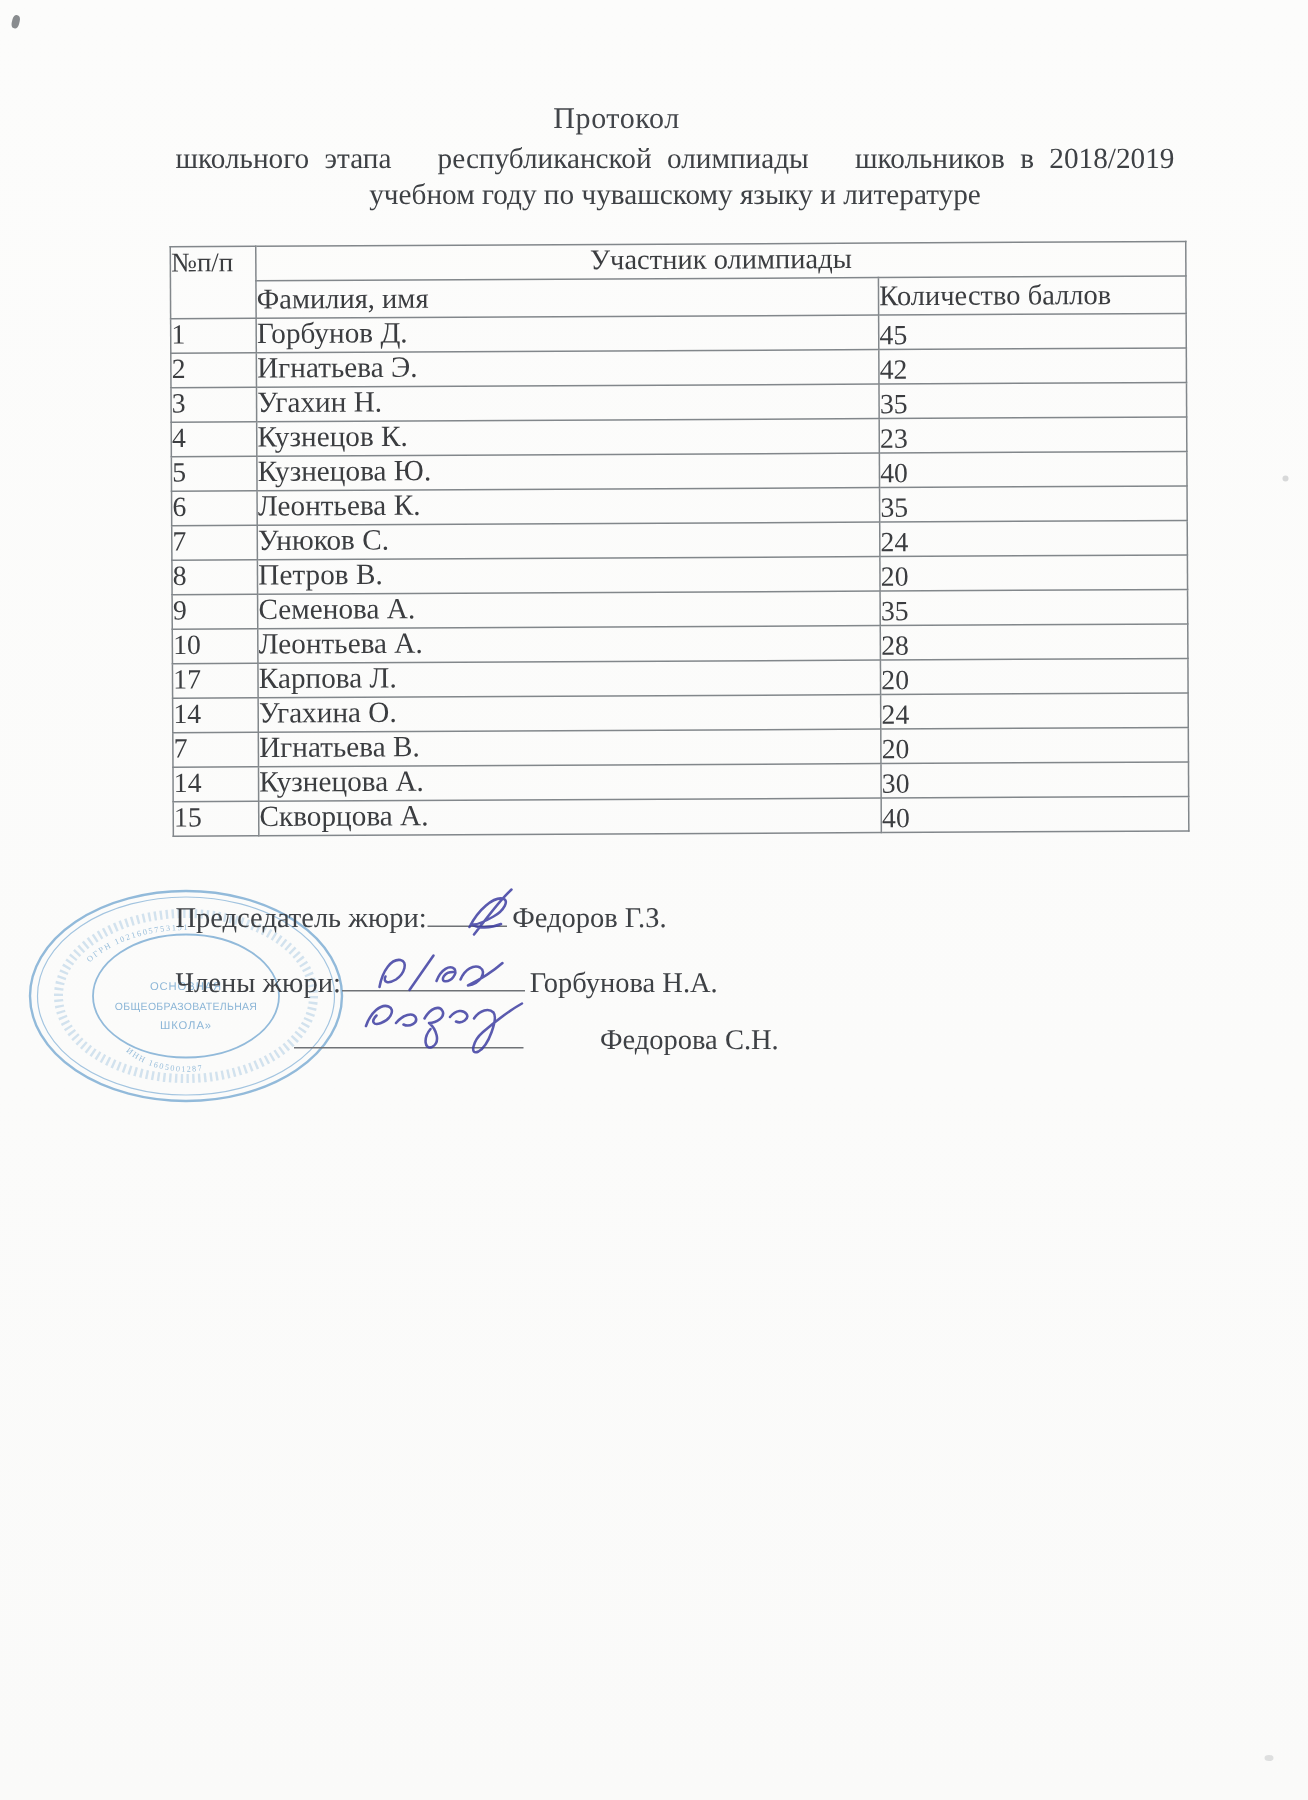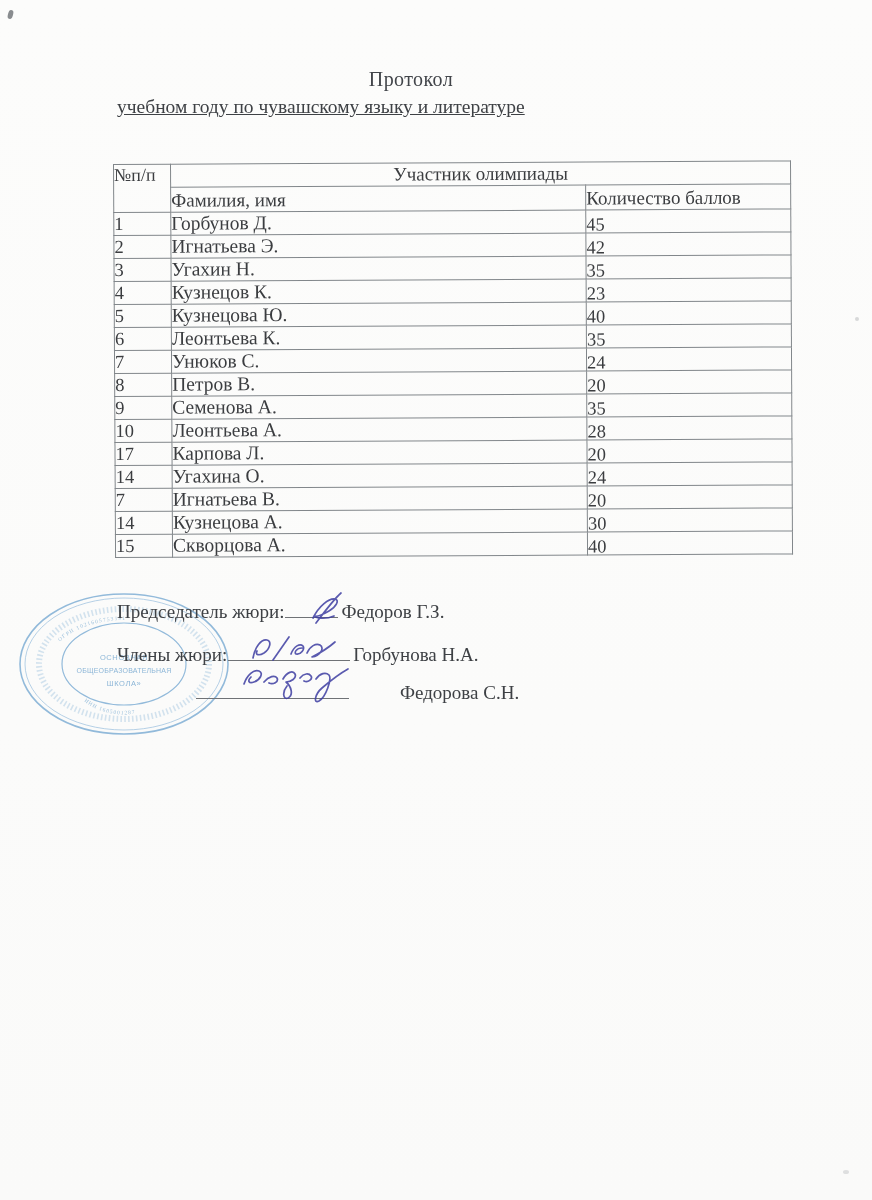--- a/index.html
+++ b/index.html
@@ -16,21 +16,21 @@
   .doc-title{
     position:absolute;left:117px;top:52px;width:668px;
     box-sizing:border-box;padding-right:80px;
     text-align:center;font-size:20px;letter-spacing:.4px;color:#42454a;margin-top:16px;
   }
   .subtitle{
     position:absolute;left:117px;top:95px;width:666px;
     font-size:19.5px;line-height:23.5px;color:#3e4145;
   }
   .sub1{text-align:justify;text-align-last:justify;white-space:pre-wrap;}
-  .sub2{text-align:left;text-decoration:underline;}
+  .sub2{text-align:center;}
   table.results{
     position:absolute;left:113px;top:164px;width:677px;
     border-collapse:collapse;table-layout:fixed;
     transform:rotate(-0.3deg);transform-origin:top left;
     font-size:19px;color:#3b3d40;
   }
   table.results th,table.results td{
     border:1px solid #82878b;padding:0;font-weight:normal;
     overflow:hidden;white-space:nowrap;
   }
@@ -70,20 +70,21 @@
   .speck3{left:843px;top:1170px;width:6px;height:4px;background:#c2c4c6;opacity:.5;}
 </style>
 </head>
 <body>
 
 <div class="page">
 
   <div class="doc-title">Протокол</div>
 
   <div class="subtitle">
+    <div class="sub1">школьного этапа   республиканской олимпиады   школьников в 2018/2019</div>
     <div class="sub2">учебном году по чувашскому языку и литературе</div>
   </div>
 
   <table class="results">
     <colgroup>
         <col class="c1">
         <col class="c2">
         <col class="c3">
       </colgroup>
     <thead>

